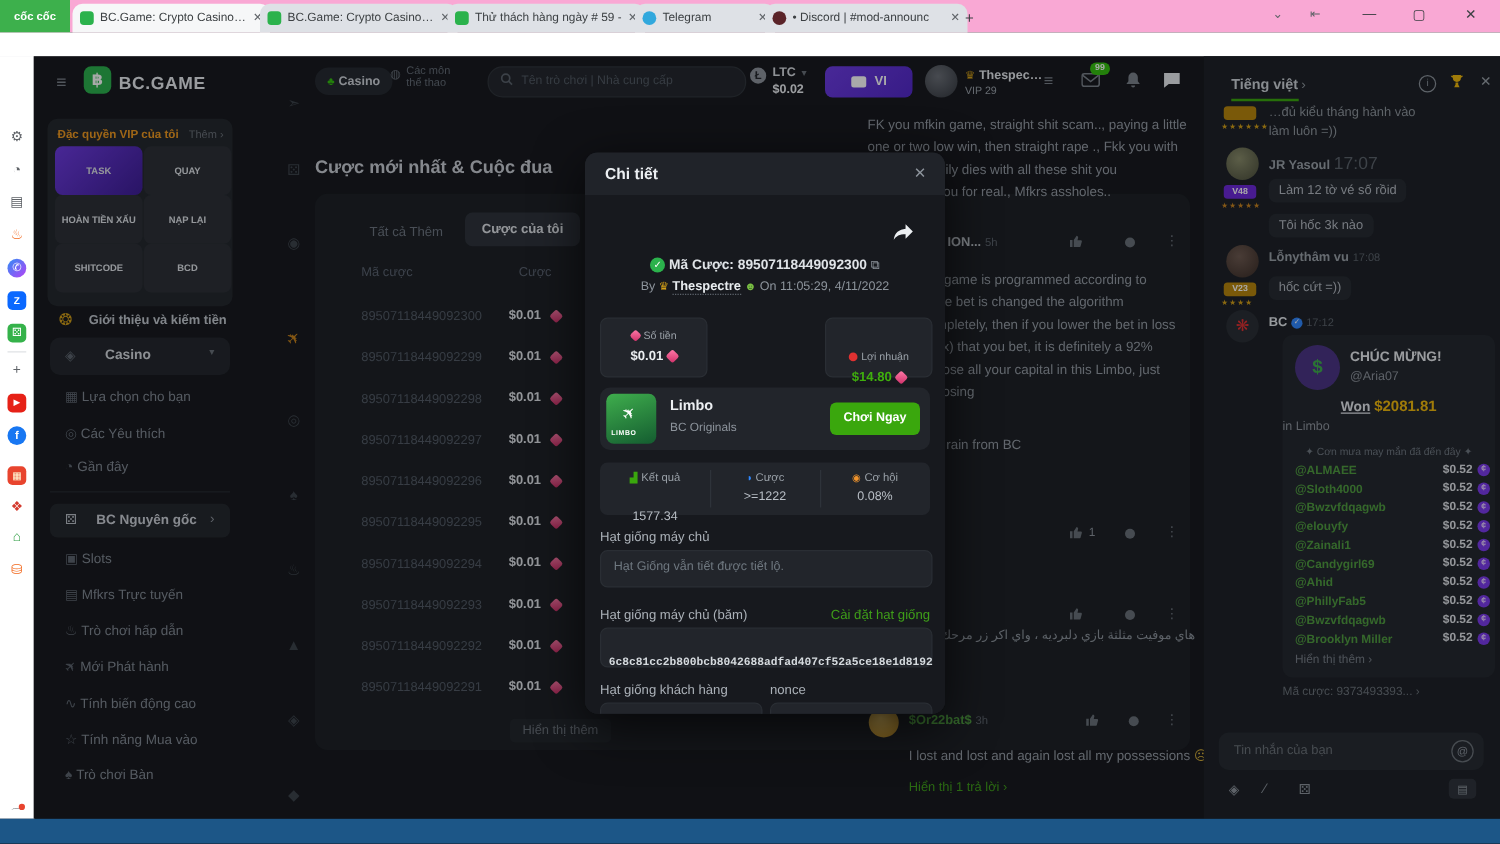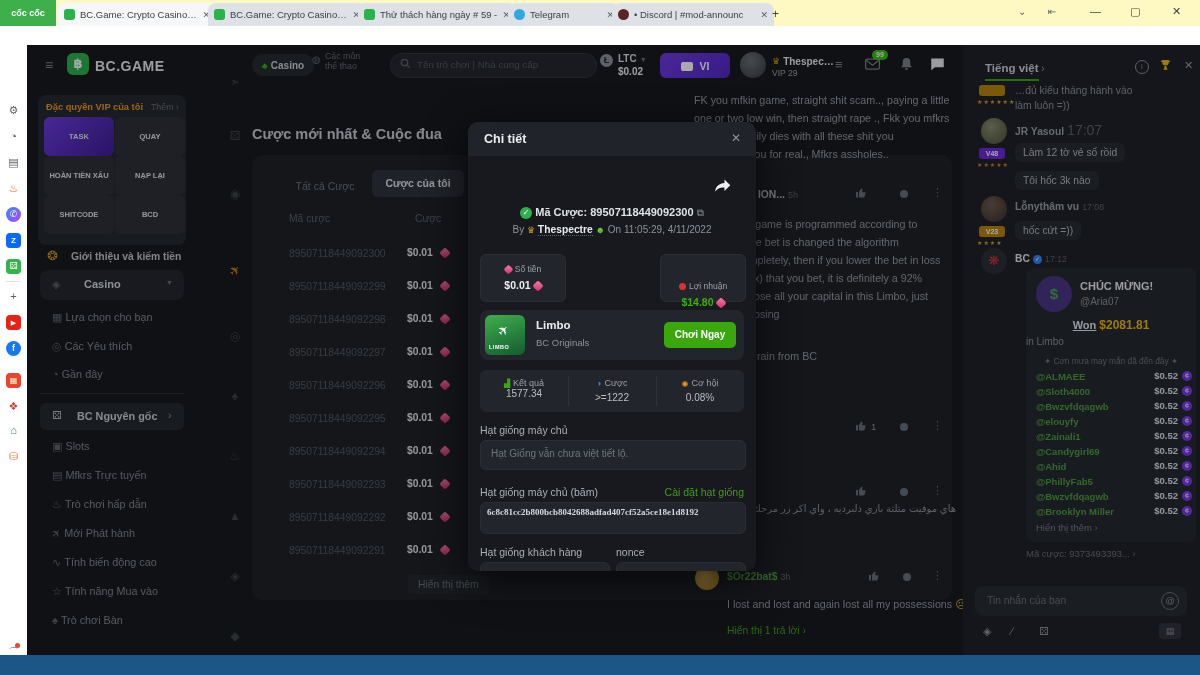--- a/index.html
+++ b/index.html
@@ -2,21 +2,21 @@
 <html><head>
 <meta charset="utf-8">
 <style>
   html,body{margin:0;padding:0}
   body{width:1200px;height:675px;position:relative;overflow:hidden;background:#17191d;
        font-family:"Liberation Sans","DejaVu Sans",sans-serif;font-size:11px;color:#c6ccd2}
   .abs{position:absolute}
   .bold{font-weight:bold}
   .ell{white-space:nowrap;overflow:hidden;text-overflow:ellipsis}
   
-  .tabbar{left:0;top:0;width:1200px;height:26px;background:#fef9c3}
+  .tabbar{left:0;top:0;width:1200px;height:26px;background:#f9a8d4}
   .brand{left:0;top:0;width:56px;height:26px;background:#3db04c;color:#fff;font-weight:bold;
          font-size:9px;line-height:26px;text-align:center}
   .tab{top:3px;height:23px;background:#dee1e6;border-radius:8px 8px 0 0;display:flex;align-items:center;
        padding:0 6px;gap:5px;font-size:9.5px;color:#3c4043}
   .tab.active{background:#f6f7f8}
   .fav{width:11px;height:11px;border-radius:3px;flex:0 0 auto}
   .tabx{color:#5f6368;font-size:9px;margin-left:auto}
   .navbar{left:0;top:26px;width:1200px;height:19px;background:#ffffff;border-bottom:1px solid #e2e4e8}
   .urlpill{left:86px;top:28px;width:560px;height:15px;background:#f0f2f4;border-radius:8px;
            font-size:9.5px;color:#202124;line-height:15px;padding-left:22px}
@@ -251,21 +251,21 @@
   <div class="abs railic" style="top:218px;color:#c8831a;font-size:13px;transform:rotate(-45deg)">✈</div>
   <div class="abs railic" style="top:284px">◎</div>
   <div class="abs railic" style="top:344px">♠</div>
   <div class="abs railic" style="top:404px">♨</div>
   <div class="abs railic" style="top:464px">▲</div>
   <div class="abs railic" style="top:524px">◈</div>
   <div class="abs railic" style="top:584px">◆</div>
 
   <div class="abs bold" style="left:225px;top:81px;font-size:14.5px;color:#c9ced4">Cược mới nhất &amp; Cuộc đua</div>
   <div class="abs" style="left:225px;top:110px;width:700px;height:445px;background:#1d2125;border-radius:10px">
-    <div class="abs" style="left:28px;top:18px;width:90px;text-align:center;color:#6e7680;font-size:10.5px;line-height:26px">Tất cả Cược</div>
+    <div class="abs" style="left:28px;top:18px;width:90px;text-align:center;color:#6e7680;font-size:10.5px;line-height:26px">Tất cả Thêm</div>
     <div class="abs bold" style="left:120px;top:15px;width:92px;height:27px;background:#2e333a;border-radius:6px;text-align:center;line-height:27px;font-size:10.5px;color:#dfe3e7">Cược của tôi</div>
     <div class="abs" style="left:226px;top:18px;color:#6e7680;font-size:10.5px;line-height:26px">Ng</div>
     <div class="abs" style="left:37px;top:58px;font-size:10.3px;color:#5b6370">Mã cược</div>
     <div class="abs" style="left:163px;top:58px;font-size:10.3px;color:#5b6370">Cược</div>
     <div class="abs" style="left:222px;top:58px;font-size:10.3px;color:#5b6370">Thờ</div>
 
     <div class="abs" style="left:37px;top:92px"><span style="color:#525a64;font-size:10.3px">89507118449092300</span><span class="abs bold" style="left:118px;top:0;color:#dfe3e7;font-size:10.3px">$0.01</span><span class="gem abs" style="left:152px;top:2px"></span><span class="abs" style="left:183px;top:0;color:#525a64;font-size:10.3px">11:0</span></div>
     <div class="abs" style="left:37px;top:125px"><span style="color:#525a64;font-size:10.3px">89507118449092299</span><span class="abs bold" style="left:118px;top:0;color:#dfe3e7;font-size:10.3px">$0.01</span><span class="gem abs" style="left:152px;top:2px"></span><span class="abs" style="left:183px;top:0;color:#525a64;font-size:10.3px">11:0</span></div>
     <div class="abs" style="left:37px;top:158px"><span style="color:#525a64;font-size:10.3px">89507118449092298</span><span class="abs bold" style="left:118px;top:0;color:#dfe3e7;font-size:10.3px">$0.01</span><span class="gem abs" style="left:152px;top:2px"></span><span class="abs" style="left:183px;top:0;color:#525a64;font-size:10.3px">11:0</span></div>
     <div class="abs" style="left:37px;top:191px"><span style="color:#525a64;font-size:10.3px">89507118449092297</span><span class="abs bold" style="left:118px;top:0;color:#dfe3e7;font-size:10.3px">$0.01</span><span class="gem abs" style="left:152px;top:2px"></span><span class="abs" style="left:183px;top:0;color:#525a64;font-size:10.3px">11:0</span></div>
@@ -274,21 +274,21 @@
     <div class="abs" style="left:37px;top:290px"><span style="color:#525a64;font-size:10.3px">89507118449092294</span><span class="abs bold" style="left:118px;top:0;color:#dfe3e7;font-size:10.3px">$0.01</span><span class="gem abs" style="left:152px;top:2px"></span><span class="abs" style="left:183px;top:0;color:#525a64;font-size:10.3px">11:0</span></div>
     <div class="abs" style="left:37px;top:323px"><span style="color:#525a64;font-size:10.3px">89507118449092293</span><span class="abs bold" style="left:118px;top:0;color:#dfe3e7;font-size:10.3px">$0.01</span><span class="gem abs" style="left:152px;top:2px"></span><span class="abs" style="left:183px;top:0;color:#525a64;font-size:10.3px">11:0</span></div>
     <div class="abs" style="left:37px;top:356px"><span style="color:#525a64;font-size:10.3px">89507118449092292</span><span class="abs bold" style="left:118px;top:0;color:#dfe3e7;font-size:10.3px">$0.01</span><span class="gem abs" style="left:152px;top:2px"></span><span class="abs" style="left:183px;top:0;color:#525a64;font-size:10.3px">11:0</span></div>
     <div class="abs" style="left:37px;top:389px"><span style="color:#525a64;font-size:10.3px">89507118449092291</span><span class="abs bold" style="left:118px;top:0;color:#dfe3e7;font-size:10.3px">$0.01</span><span class="gem abs" style="left:152px;top:2px"></span><span class="abs" style="left:183px;top:0;color:#525a64;font-size:10.3px">11:0</span></div>
 
     <div class="abs" style="left:156px;top:420px;padding:4px 10px;background:#22262b;border-radius:4px;color:#6a7279;font-size:10.3px">Hiển thị thêm</div>
   </div>
 
   <div class="abs" style="left:667px;top:46px;width:268px;font-size:10.7px;line-height:18px;color:#959ca4">
     <div>FK you mfkin game, straight shit scam.., paying a little</div>
-    <div>one or two low win, then straight rape ., Fkk you mfkrs</div>
+    <div>one or two low win, then straight rape ., Fkk you with</div>
     <div>and your family dies with all these shit you</div>
     <div>to me.., fkk you for real., Mfkrs assholes..</div>
   </div>
   <div class="abs" style="left:731px;top:143px">
     <span class="bold" style="color:#b9bfc6;font-size:10.3px">ION...</span>
     <span style="color:#5c636b;font-size:9px">5h</span>
   </div>
   <div class="abs" style="left:828px;top:142px">
       <svg width="12" height="12" viewBox="0 0 24 24" fill="#6a7178">
         <path d="M2 10h4v11H2zM8 21h9c1 0 2-.7 2-1.6l2-7c.2-1-.6-2-1.7-2H14l1-4.3C15.3 4.8 14 3 12.6 3L8 10z"></path>
@@ -464,43 +464,43 @@
       <span class="abs bold" style="left:4px;top:29px;font-size:5.5px;color:#fff;letter-spacing:.5px">LIMBO</span>
     </div>
     <div class="abs bold" style="left:56px;top:9px;font-size:11.5px;color:#eceff2">Limbo</div>
     <div class="abs" style="left:56px;top:27px;font-size:9.5px;color:#8d949c">BC Originals</div>
     <div class="abs bold" style="left:184px;top:12px;width:72px;height:26px;background:#3aa70d;border-radius:5px;color:#fff;font-size:10px;text-align:center;line-height:26px">Chơi Ngay</div>
   </div>
 
   <div class="abs" style="left:12px;top:248px;width:264px;height:42px;background:#22252b;border-radius:6px">
     <div class="abs" style="left:0;top:0;width:88px;text-align:center">
       <div style="margin-top:6px"><span style="color:#3aa70d;font-size:8px">▟</span> <span class="slabel" style="font-size:9px">Kết quả</span></div>
-      <div style="margin-top:0;font-size:10px;color:#b9bfc6">1577.34</div>
+      <div style="margin-top:20px;font-size:10px;color:#b9bfc6">1577.34</div>
     </div>
     <div class="abs" style="left:88px;top:6px;width:1px;height:30px;background:#2e333a"></div>
     <div class="abs" style="left:88px;top:0;width:88px;text-align:center">
       <div style="margin-top:6px"><span style="color:#2f88ff;font-size:8px">◑</span> <span class="slabel" style="font-size:9px">Cược</span></div>
       <div style="margin-top:4px;font-size:10px;color:#b9bfc6">&gt;=1222</div>
     </div>
     <div class="abs" style="left:176px;top:6px;width:1px;height:30px;background:#2e333a"></div>
     <div class="abs" style="left:176px;top:0;width:88px;text-align:center">
       <div style="margin-top:6px"><span style="color:#f0932b;font-size:8px">◉</span> <span class="slabel" style="font-size:9px">Cơ hội</span></div>
       <div style="margin-top:4px;font-size:10px;color:#b9bfc6">0.08%</div>
     </div>
   </div>
 
   <div class="abs" style="left:12px;top:302px;font-size:10.5px;color:#aab0b7">Hạt giống máy chủ</div>
   <div class="abs minput" style="left:12px;top:318px;width:264px;height:28px">
-    <span class="abs" style="left:10px;top:7px;font-size:10px;color:#6f7880">Hạt Giống vẫn chưa việt tiết lộ.</span>
+    <span class="abs" style="left:10px;top:7px;font-size:10px;color:#6f7880">Hạt Giống vẫn tiết được tiết lộ.</span>
   </div>
 
   <div class="abs" style="left:12px;top:364px;font-size:10.5px;color:#aab0b7">Hạt giống máy chủ (băm)</div>
   <div class="abs" style="left:166px;top:364px;width:110px;text-align:right;font-size:10.5px;color:#3f9e19">Cài đặt hạt giống</div>
   <div class="abs minput" style="left:12px;top:380px;width:264px;height:30px">
-    <span class="abs bold" style="left:6px;top:4px;width:252px;font-size:9px;color:#d5dade;font-family:Liberation Serif, serif">6c8c81cc2b800bcb8042688adfad407cf52a5ce18e1d8192</span>
+    <span class="abs bold" style="left:6px;top:22px;width:252px;font-size:9px;color:#d5dade;font-family:Liberation Mono, monospace">6c8c81cc2b800bcb8042688adfad407cf52a5ce18e1d8192</span>
   </div>
 
   <div class="abs" style="left:12px;top:424px;font-size:10.5px;color:#aab0b7">Hạt giống khách hàng</div>
   <div class="abs" style="left:148px;top:424px;font-size:10.5px;color:#aab0b7">nonce</div>
   <div class="abs minput" style="left:12px;top:440px;width:128px;height:28px"></div>
   <div class="abs minput" style="left:148px;top:440px;width:128px;height:28px"></div>
 </div>
 
 <div class="abs taskbar">
   

